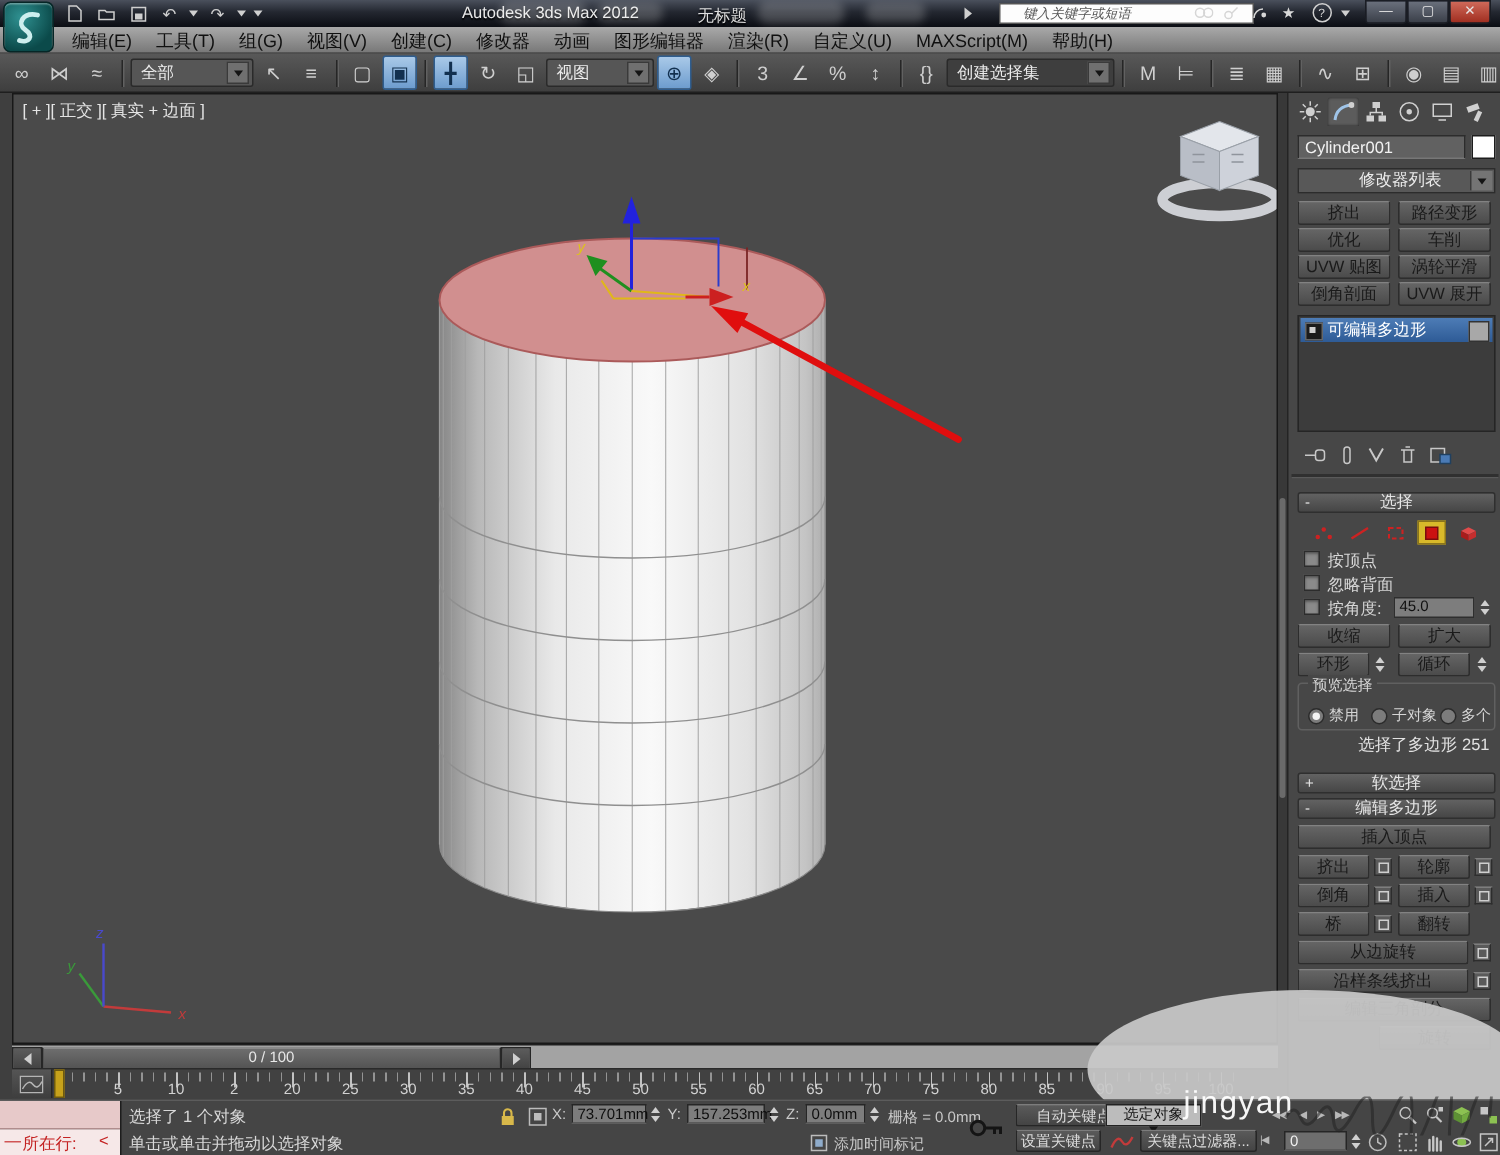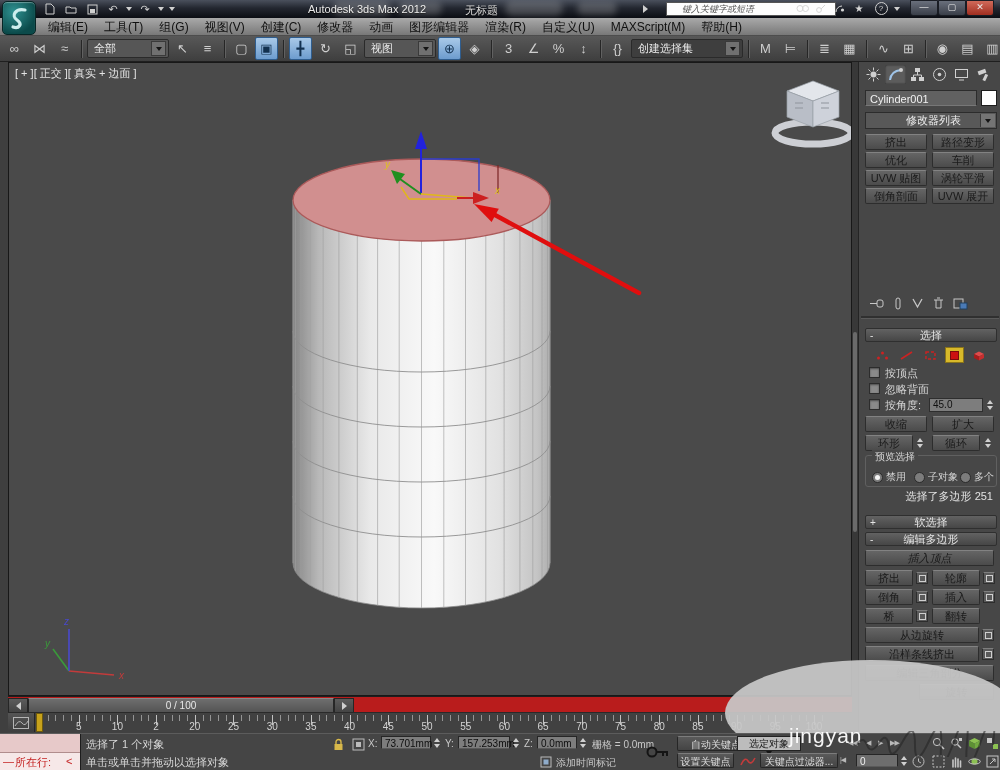--- a/index.html
+++ b/index.html
@@ -43,21 +43,21 @@
   [data-name="reference-coordinate-dropdown"]{width:62px;}
   [data-name="named-selection-sets-dropdown"]{width:102px;background:#3e3e3e;}
   .tri-dn{width:0;height:0;border-left:3px solid transparent;border-right:3px solid transparent;border-top:4px solid #d0d0d0;}
   .tri-up{width:0;height:0;border-left:3px solid transparent;border-right:3px solid transparent;border-bottom:4px solid #d0d0d0;}
   .tdrop .tri-dn{border-top-color:#151515;}
   
   .viewport{position:absolute;left:8px;top:62px;width:844px;height:634px;background:#4a4a4a;
     border:1px solid #181818;box-sizing:border-box;}
   .vplabel{position:absolute;left:6px;top:3px;color:#e4e4e4;font-size:11px;z-index:3;}
   
-  .timeslider{position:absolute;left:8px;top:696px;width:844px;height:16px;background:#b91c1c;border-top:1px solid #1e1e1e;}
+  .timeslider{position:absolute;left:8px;top:696px;width:844px;height:16px;background:#a3a3a3;border-top:1px solid #1e1e1e;}
   .tsbtn{position:absolute;top:1px;width:18px;height:14px;background:linear-gradient(#5c5c5c,#424242);
     border:1px solid #262626;display:flex;align-items:center;justify-content:center;}
   .tshandle{position:absolute;left:20px;top:1px;width:304px;height:14px;background:linear-gradient(#6e6e6e,#525252);
     border:1px solid #272727;border-top-color:#8a8a8a;color:#e8e8e8;font-size:10px;text-align:center;line-height:14px;}
   .tri-l{width:0;height:0;border-top:4px solid transparent;border-bottom:4px solid transparent;border-right:5px solid #cfcfcf;}
   .tri-r{width:0;height:0;border-top:4px solid transparent;border-bottom:4px solid transparent;border-left:5px solid #cfcfcf;}
   .trackbar{position:absolute;left:8px;top:712px;width:844px;height:20px;background:#414141;border-top:1px solid #2a2a2a;border-bottom:1px solid #262626;}
   .tb-tool{position:absolute;left:0;top:0;width:26px;height:19px;background:linear-gradient(#555,#3e3e3e);border-right:1px solid #262626;
     display:flex;align-items:center;justify-content:center;}
   .ticks1{position:absolute;left:32px;top:2px;width:786px;height:6px;
@@ -460,20 +460,29 @@
       <div class="pbtn" data-name="modifier-set-button" style="left: 6px; top: 72px; width: 62px;">挤出</div>
       <div class="pbtn" data-name="modifier-set-button" style="left: 73px; top: 72px; width: 62px;">路径变形</div>
       <div class="pbtn" data-name="modifier-set-button" style="left: 6px; top: 90px; width: 62px;">优化</div>
       <div class="pbtn" data-name="modifier-set-button" style="left: 73px; top: 90px; width: 62px;">车削</div>
       <div class="pbtn" data-name="modifier-set-button" style="left: 6px; top: 108px; width: 62px;">UVW 贴图</div>
       <div class="pbtn" data-name="modifier-set-button" style="left: 73px; top: 108px; width: 62px;">涡轮平滑</div>
       <div class="pbtn" data-name="modifier-set-button" style="left: 6px; top: 126px; width: 62px;">倒角剖面</div>
       <div class="pbtn" data-name="modifier-set-button" style="left: 73px; top: 126px; width: 62px;">UVW 展开</div>
     </div>
 
+  <div class="stack" data-name="modifier-stack-list">
+    <div class="stackrow" data-name="stack-item-editable-poly">
+      <div class="micon" data-name="modifier-icon">
+          <div></div>
+        </div>
+      <span>可编辑多边形</span>
+      <div class="onbox" data-name="stack-item-toggle-icon"></div>
+    </div>
+  </div>
 
   <div class="stacktools" data-name="stack-toolbar">
     <svg width="16" height="13" data-name="pin-stack-icon">
         <path d="M1,6.5 h7" stroke="#c8c8c8"></path>
         <rect x="8" y="3" width="6" height="7" rx="2" fill="none" stroke="#c8c8c8"></rect>
       </svg>
     <svg width="8" height="13" data-name="show-end-result-icon">
         <rect x="2" y="1" width="4" height="11" rx="2" fill="none" stroke="#c8c8c8"></rect>
       </svg>
     <svg width="13" height="13" data-name="make-unique-icon">
@@ -568,21 +577,21 @@
       </div>
   </div>
   <div class="presult" data-name="selection-result-text">选择了多边形 251</div>
 
   <div class="roll" style="top:453px;" data-name="rollout-soft-selection">
     <span class="pm">+</span><span>软选择</span>
   </div>
   <div class="roll" style="top:470px;" data-name="rollout-edit-polygons">
     <span class="pm">-</span><span>编辑多边形</span>
   </div>
-  <div class="pbtn" style="left:6px;top:488px;width:129px;font-style:italic;" data-name="insert-vertex-button">插入顶点</div>
+  <div class="pbtn" style="left:6px;top:488px;width:129px;" data-name="insert-vertex-button">插入顶点</div>
   <div data-name="edit-poly-pairs">
       <div class="pbtn" data-name="edit-poly-button" style="left: 6px; top: 508px; width: 48px;">挤出</div>
       <div class="sbox" data-name="settings-icon" style="left: 57px; top: 510px;">
         <div></div>
       </div>
       <div class="pbtn" data-name="edit-poly-button" style="left: 73px; top: 508px; width: 48px;">轮廓</div>
       <div class="sbox" data-name="settings-icon" style="left: 124px; top: 510px;">
         <div></div>
       </div>
       <div class="pbtn" data-name="edit-poly-button" style="left: 6px; top: 527px; width: 48px;">倒角</div>

